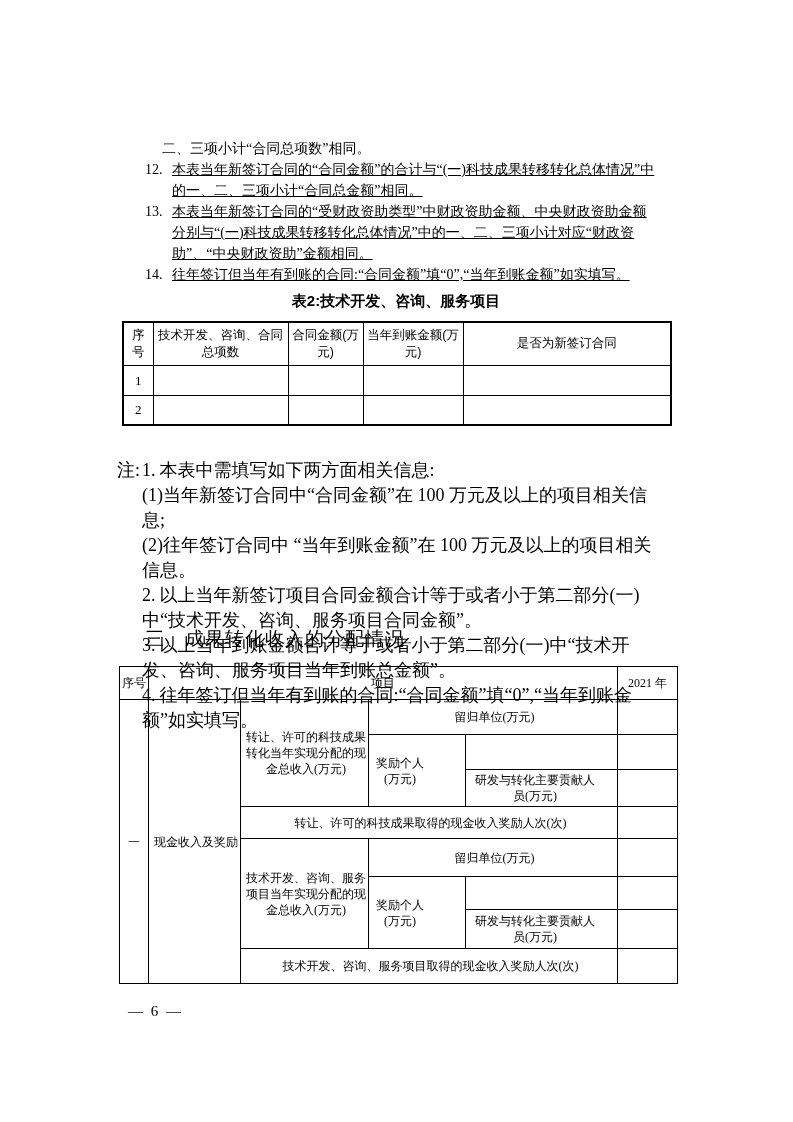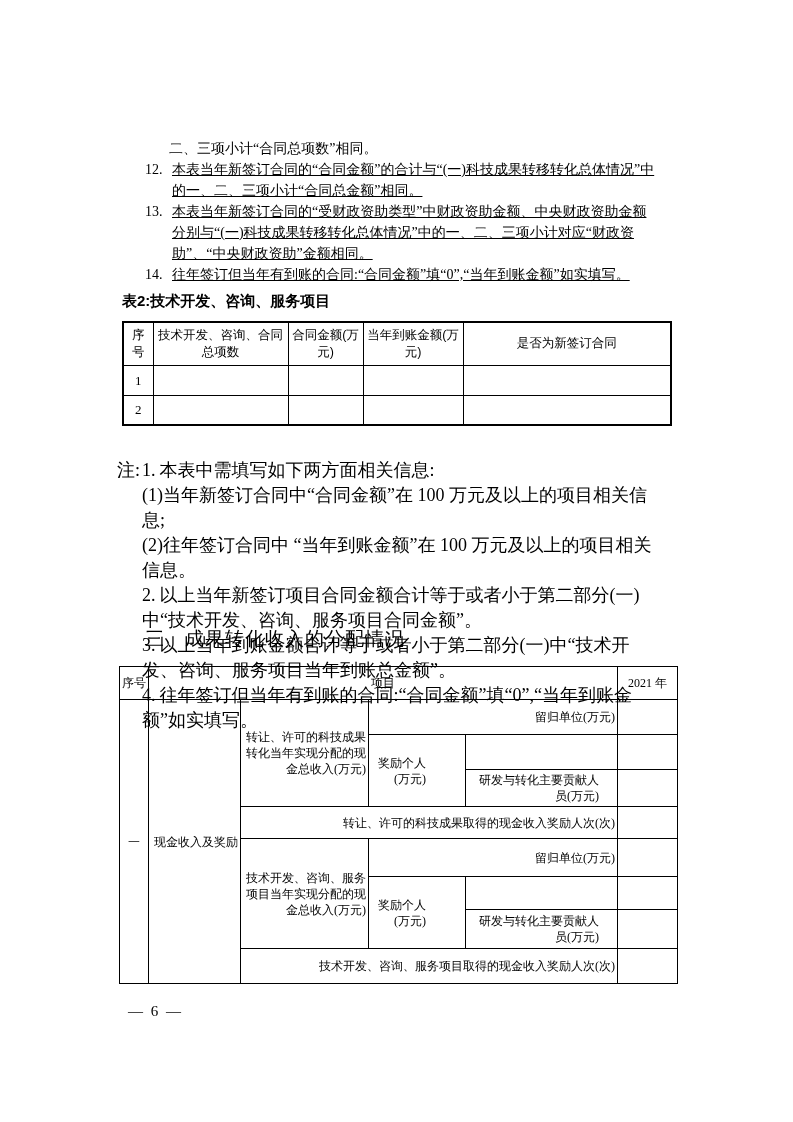--- a/index.html
+++ b/index.html
@@ -5,26 +5,26 @@
   * { margin:0; padding:0; box-sizing:border-box; }
   html,body { background:#fff; }
   .page {
     position:relative; width:793px; height:1122px; background:#ffffff;
     font-family:"Liberation Serif","DejaVu Serif",serif; color:#000;
     overflow:hidden;
   }
   
   .top-list { position:absolute; left:145px; top:138px; width:512px;
     font-size:14px; line-height:21px; }
-  .tl-carry { margin-left:24px; }
+  .tl-carry { margin-left:17px; }
   .tl-item { position:relative; padding-left:27px;text-decoration:underline; }
   .tl-num { position:absolute; left:0; top:0; }
   
   .t2-title { position:absolute; left:122px; top:292px; width:548px;
-    font-family:"Liberation Sans","DejaVu Sans",sans-serif;
+    text-align:center; font-family:"Liberation Sans","DejaVu Sans",sans-serif;
     font-weight:bold; font-size:15px; }
   
   .t2 { position:absolute; left:122px; top:321px; width:548px;
     border-collapse:collapse; table-layout:fixed;
     font-family:"Liberation Sans","DejaVu Sans",sans-serif; font-size:12.5px; }
   .t2 td { border:1px solid #000; vertical-align:middle; text-align:center;
     line-height:17px; padding:2px; }
   .t2 { border:2px solid #000; }
   .t2 tr:nth-child(1) { height:43px; }
   .t2 tr:nth-child(2), .t2 tr:nth-child(3) { height:30px; }
@@ -36,21 +36,21 @@
   .nnum { margin-right:4px; }
   .note-ind { margin-left:25px; }
   
   .sec3-heading { position:absolute; left:145px; top:626px;
     font-family:"Liberation Sans","DejaVu Sans",sans-serif;
     font-weight:normal; font-size:19px; letter-spacing:1px; }
   
   .t3 { position:absolute; left:119px; top:666px; width:558px;
     border-collapse:collapse; table-layout:fixed;
     font-size:12px; line-height:16px; }
-  .t3 td { border:1px solid #000; vertical-align:middle; text-align:right;
+  .t3 td { border:1px solid #000; vertical-align:middle; text-align:center;
     padding:1px 2px 1px 5px; }
   .t3 tr:nth-child(1) { height:33px; }
   .t3 tr:nth-child(2) { height:35px; }
   .t3 tr:nth-child(3) { height:35px; }
   .t3 tr:nth-child(4) { height:37px; }
   .t3 tr:nth-child(5) { height:32px; }
   .t3 tr:nth-child(6) { height:38px; }
   .t3 tr:nth-child(7) { height:33px; }
   .t3 tr:nth-child(8) { height:39px; }
   .t3 tr:nth-child(9) { height:35px; }

